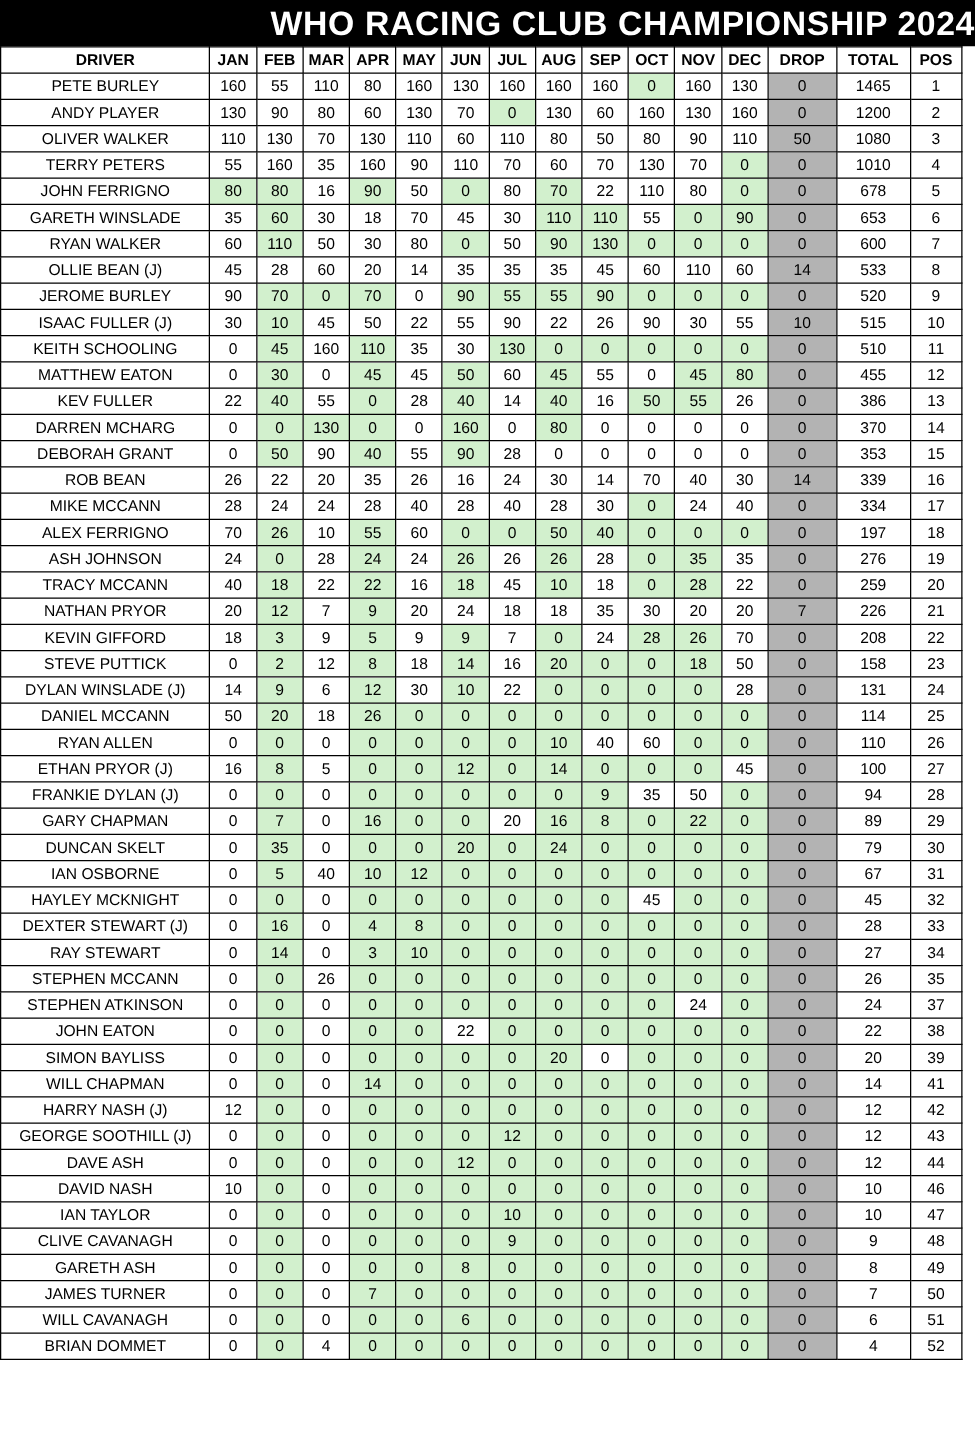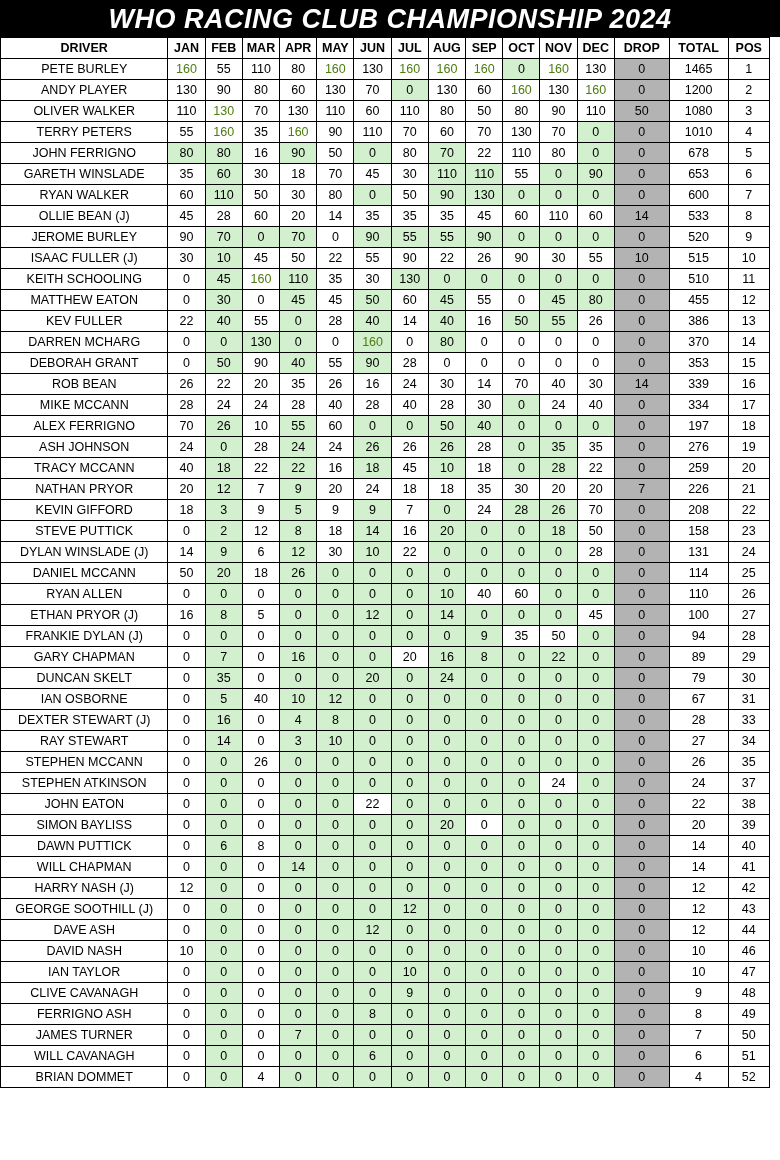--- a/index.html
+++ b/index.html
@@ -12,30 +12,29 @@
   #page {
     width: 780px;
     height: 1160px;
     position: relative;
     background: #ffffff;
     overflow: hidden;
   }
   .title-bar {
     background: #000000;
     color: #ffffff;
-    text-align: center;
+    text-align: right;
     font-weight: bold;
     font-size: 27px;
     letter-spacing: 0.5px;
     line-height: 36px;
     height: 37px;
     padding-top: 1px;
     white-space: nowrap;
     overflow: hidden;
-    font-style: italic;
   }
   table.champ {
     border-collapse: collapse;
     width: 770px;
     table-layout: fixed;
   }
   table.champ th, table.champ td {
     border: 1px solid #000000;
     font-size: 12.5px;
     height: 21px;
@@ -50,21 +49,21 @@
     font-size: 13px;
     background: #ffffff;
     height: 22px;
   }
   td.driver {
     text-align: center;
     font-size: 12.5px;
   }
   td.month { background: #ffffff; }
   td.month.green { background: #d2f0cd; }
-  td.month.red-val { color: #4d7c0f; }
+  td.month.red-val { color: #000000; }
   td.drop { background: #b3b3b3; }
   td.total, td.pos { background: #ffffff; }
   col.c-driver { width: 162px; }
   col.c-month  { width: 36px; }
   col.c-drop   { width: 53px; }
   col.c-total  { width: 57px; }
   col.c-pos    { width: 40px; }
 </style>
 </head>
 <body>
@@ -665,20 +664,38 @@
           <td class="month green">0</td>
           <td class="month green">0</td>
           <td class="month green">0</td>
           <td class="month green">0</td>
           <td class="month green">0</td>
           <td class="drop">0</td>
           <td class="total">67</td>
           <td class="pos">31</td>
         </tr>
         <tr>
+          <td class="driver">HAYLEY MCKNIGHT</td>
+          <td class="month">0</td>
+          <td class="month green">0</td>
+          <td class="month">0</td>
+          <td class="month green">0</td>
+          <td class="month green">0</td>
+          <td class="month green">0</td>
+          <td class="month green">0</td>
+          <td class="month green">0</td>
+          <td class="month green">0</td>
+          <td class="month">45</td>
+          <td class="month green">0</td>
+          <td class="month green">0</td>
+          <td class="drop">0</td>
+          <td class="total">45</td>
+          <td class="pos">32</td>
+        </tr>
+        <tr>
           <td class="driver">DEXTER STEWART (J)</td>
           <td class="month">0</td>
           <td class="month green">16</td>
           <td class="month">0</td>
           <td class="month green">4</td>
           <td class="month green">8</td>
           <td class="month green">0</td>
           <td class="month green">0</td>
           <td class="month green">0</td>
           <td class="month green">0</td>
@@ -773,38 +790,20 @@
           <td class="month green">20</td>
           <td class="month">0</td>
           <td class="month green">0</td>
           <td class="month green">0</td>
           <td class="month green">0</td>
           <td class="drop">0</td>
           <td class="total">20</td>
           <td class="pos">39</td>
         </tr>
         <tr>
-          <td class="driver">DAWN PUTTICK</td>
-          <td class="month">0</td>
-          <td class="month green">6</td>
-          <td class="month">8</td>
-          <td class="month green">0</td>
-          <td class="month green">0</td>
-          <td class="month green">0</td>
-          <td class="month green">0</td>
-          <td class="month green">0</td>
-          <td class="month green">0</td>
-          <td class="month green">0</td>
-          <td class="month green">0</td>
-          <td class="month green">0</td>
-          <td class="drop">0</td>
-          <td class="total">14</td>
-          <td class="pos">40</td>
-        </tr>
-        <tr>
           <td class="driver">WILL CHAPMAN</td>
           <td class="month">0</td>
           <td class="month green">0</td>
           <td class="month">0</td>
           <td class="month green">14</td>
           <td class="month green">0</td>
           <td class="month green">0</td>
           <td class="month green">0</td>
           <td class="month green">0</td>
           <td class="month green">0</td>
@@ -917,21 +916,21 @@
           <td class="month green">0</td>
           <td class="month green">0</td>
           <td class="month green">0</td>
           <td class="month green">0</td>
           <td class="month green">0</td>
           <td class="drop">0</td>
           <td class="total">9</td>
           <td class="pos">48</td>
         </tr>
         <tr>
-          <td class="driver">FERRIGNO ASH</td>
+          <td class="driver">GARETH ASH</td>
           <td class="month">0</td>
           <td class="month green">0</td>
           <td class="month">0</td>
           <td class="month green">0</td>
           <td class="month green">0</td>
           <td class="month green">8</td>
           <td class="month green">0</td>
           <td class="month green">0</td>
           <td class="month green">0</td>
           <td class="month green">0</td>

